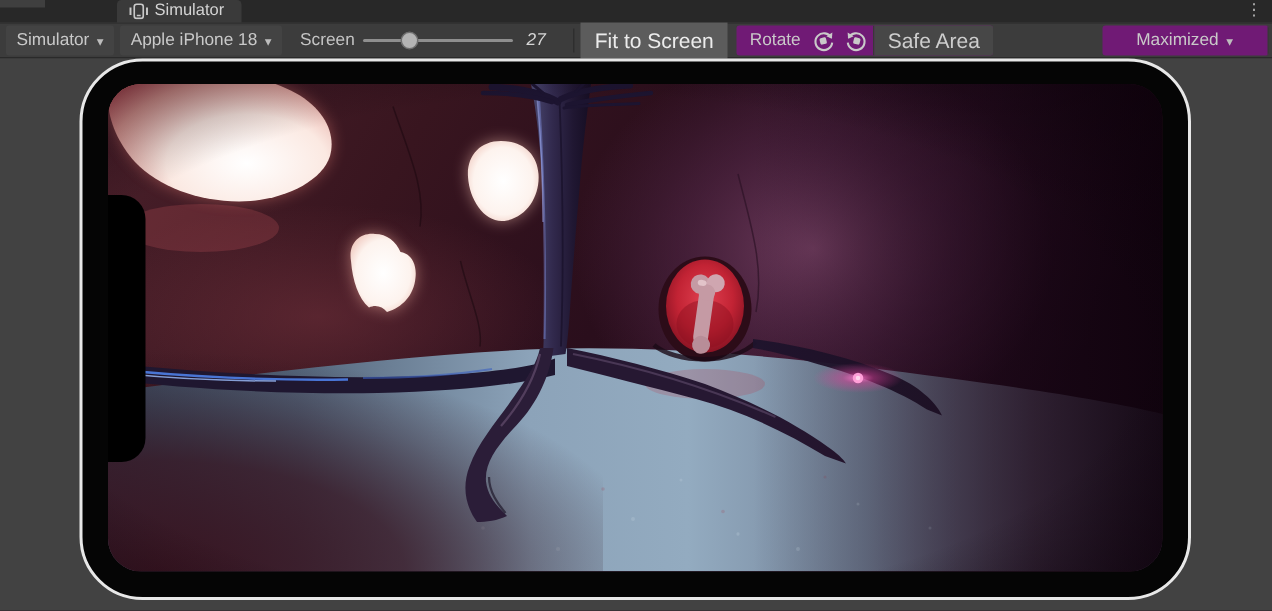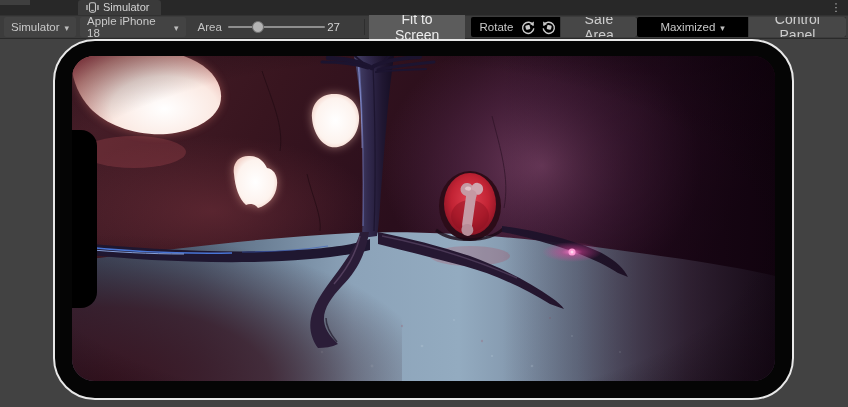--- a/index.html
+++ b/index.html
@@ -23,27 +23,27 @@
              border-bottom:1px solid #2a2a2a; display:flex; align-items:center;
              padding:0 2px 0 4px; color:#c9c9c9; font-size:11.5px; }
   .tb-dd { display:flex; align-items:center; gap:5px; height:20px; padding:0 7px;
            background:#434343; border-radius:2px; margin-right:4px; cursor:pointer; }
   .caret { font-size:9px; color:#bdbdbd; transform:translateY(0.5px); }
   .tb-label { margin:0 6px 0 8px; color:#c4c4c4; }
   .slider { position:relative; width:100px; height:20px; cursor:pointer; }
   .slider .track { position:absolute; left:0; right:0; top:9px; height:2px; background:#8f8f8f; border-radius:1px; }
   .slider .thumb { position:absolute; top:4px; width:12px; height:12px; border-radius:50%;
                    background:#b4b4b4; border:1px solid #6e6e6e; }
-  .tb-value { width:26px; text-align:left; margin:0 8px 0 2px; color:#d6d6d6; }
+  .tb-value { width:26px; text-align:center; margin:0 8px 0 2px; color:#d6d6d6;font-style:italic; }
   .tb-sep { width:1px; height:16px; background:#2e2e2e; margin:0 4px; }
   .tb-btn { height:20px; display:flex; align-items:center; padding:14px 9px;
             background:#474747; color:#cdcdcd; border:none; font-size:14px;
             font-family:"Liberation Sans",sans-serif; cursor:pointer; }
   .tb-btn.pressed { background:#5c5c5c; color:#ececec; border-radius:2px; }
-  .tb-group { display:flex; align-items:center; height:20px; background:#000000;
+  .tb-group { display:flex; align-items:center; height:20px; background:#701a75;
               border-radius:2px; overflow:hidden; }
   .tb-group .gsep { width:1px; height:20px; background:#383838; }
   .icon-btn { width:22px; height:20px; display:flex; align-items:center; justify-content:center;
               background:transparent; border:none; cursor:pointer; }
   .spacer { flex:1; }
   .rgroup-label { padding:0 4px 0 9px; }
 
   
   .viewport { position:relative; height:367px; background:#424242; }
   .phone { position:absolute; left:53px; top:0; width:741px; height:361px;
@@ -75,21 +75,21 @@
 
   <div class="toolbar">
     <div class="tb-dd">
       <span>Simulator</span>
       <span class="caret">▾</span>
     </div>
     <div class="tb-dd">
       <span>Apple iPhone 18</span>
       <span class="caret">▾</span>
     </div>
-    <span class="tb-label">Area</span>
+    <span class="tb-label">Screen</span>
     <div class="slider">
       <div class="track"></div>
       <div class="thumb" id="scale-thumb" style="left: calc(31% - 6px);"></div>
     </div>
     <span class="tb-value">27</span>
     <div class="tb-sep"></div>
     <button class="tb-btn pressed">Fit to Screen</button>
     <div style="width:6px"></div>
     <div class="tb-group">
       <span class="rgroup-label">Rotate</span>
@@ -110,21 +110,20 @@
       <div class="gsep"></div>
       <button class="tb-btn">Safe Area</button>
     </div>
     <div class="spacer"></div>
     <div class="tb-group">
       <div class="tb-dd" style="background:transparent;margin:16px">
         <span>Maximized</span>
         <span class="caret">▾</span>
       </div>
       <div class="gsep"></div>
-      <button class="tb-btn">Control Panel</button>
     </div>
   </div>
 
   <div class="viewport">
     <div class="phone">
       <div class="screen">
 
         <svg width="703" height="325" viewBox="0 0 703 325">
           <defs>
             <linearGradient id="cave" x1="0" y1="0" x2="1" y2="0.25">

